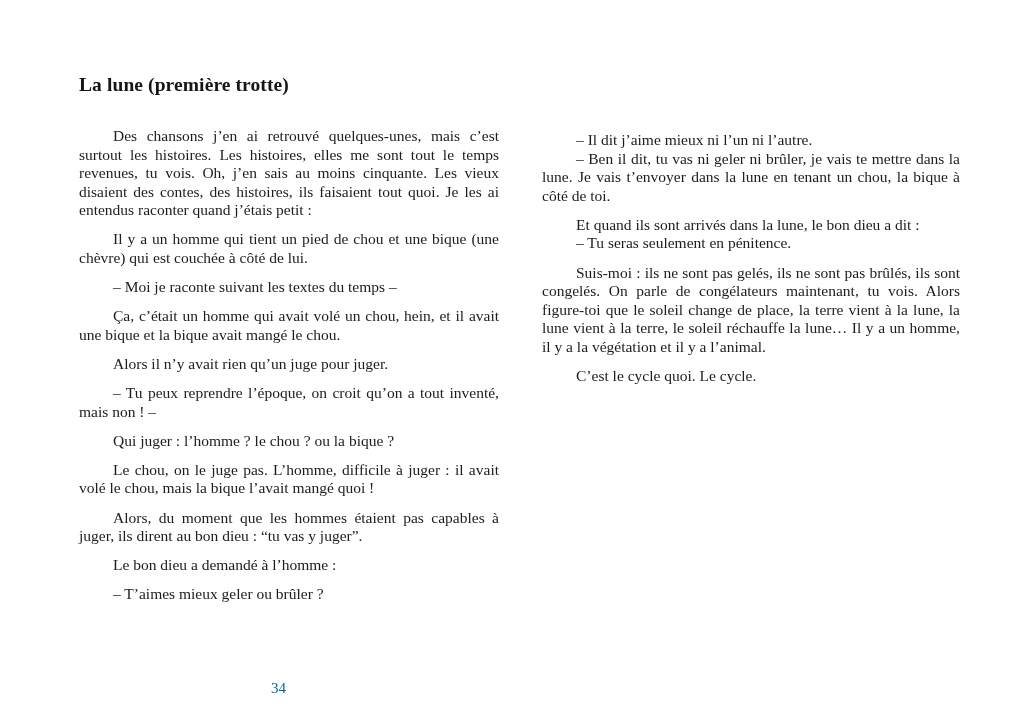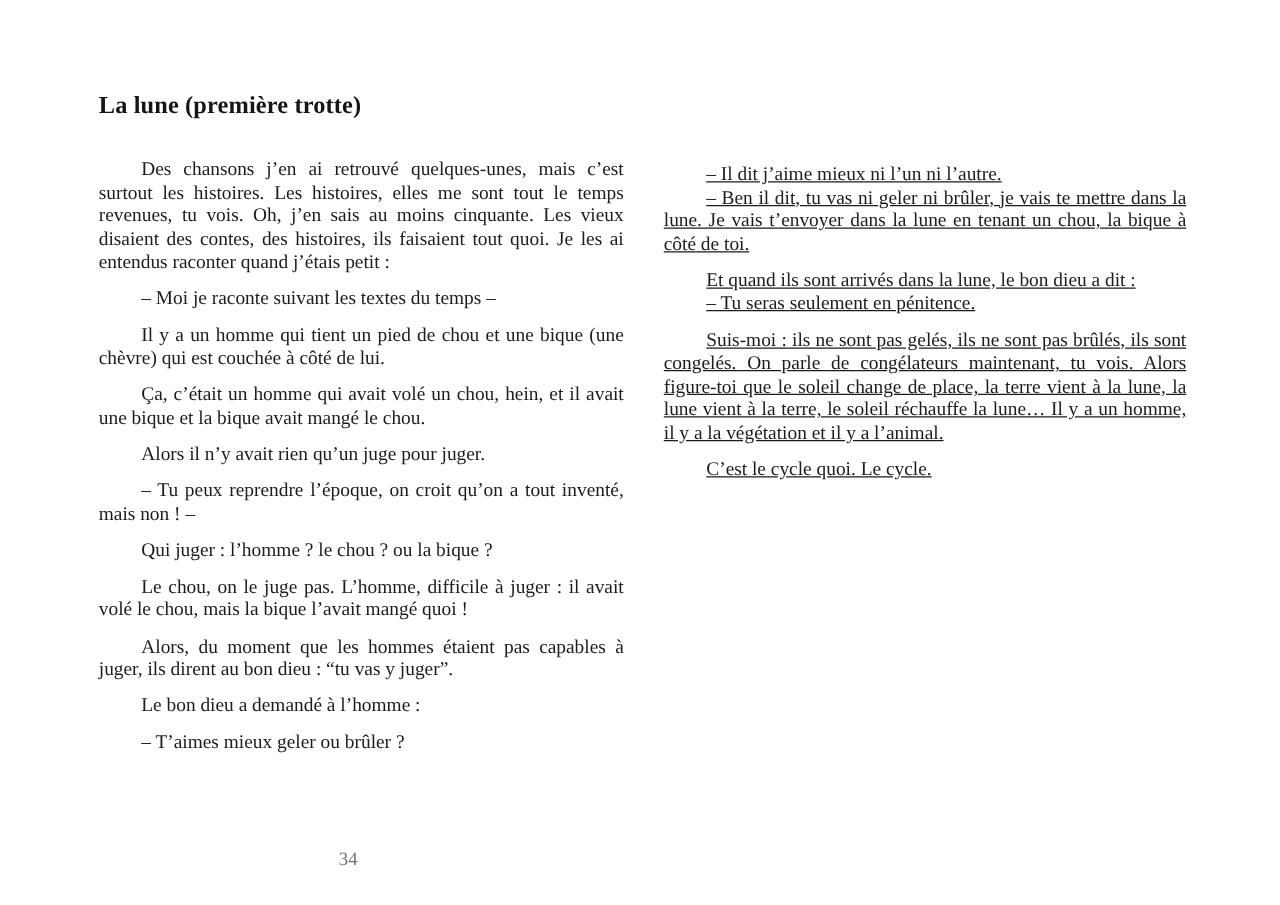--- a/index.html
+++ b/index.html
@@ -16,38 +16,38 @@
       position: absolute; left: 63px; top: 58px;
       font-size: 19.5px; font-weight: bold; letter-spacing: 0.1px;
       margin: 16px; color: #161616;
     }
     .col {
       position: absolute;
       font-size: 15.5px; line-height: 18.6px;
       text-align: justify;
     }
     .col-left { left: 79px; top: 127px; width: 420px; }
-    .col-right { left: 531px; top: 131px; width: 418px; text-decoration: underline; }
+    .col-right { left: 542px; top: 131px; width: 418px; }
     .col p { margin: 0 0 10.5px 0; text-indent: 34px; }
     .col p.tight { margin-bottom: 0; }
     .page-number {
       position: absolute; left: 271px; top: 680px;
-      font-size: 15px; color: #737373;
+      font-size: 15px; color: #0369a1;
     }
   </style>
 </head>
 <body>
 
 <div class="spread">
   <h1 class="title">La lune (première trotte)</h1>
 
   <div class="col col-left">
     <p>Des chansons j’en ai retrouvé quelques-unes, mais c’est surtout les histoires. Les histoires, elles me sont tout le temps revenues, tu vois. Oh, j’en sais au moins cinquante. Les vieux disaient des contes, des histoires, ils faisaient tout quoi. Je les ai entendus raconter quand j’étais petit :</p>
+    <p>Il y a un homme qui tient un pied de chou et une bique (une chèvre) qui est couchée à côté de lui.</p>
     <p>– Moi je raconte suivant les textes du temps –</p>
-    <p>Il y a un homme qui tient un pied de chou et une bique (une chèvre) qui est couchée à côté de lui.</p>
     <p>Ça, c’était un homme qui avait volé un chou, hein, et il avait une bique et la bique avait mangé le chou.</p>
     <p>Alors il n’y avait rien qu’un juge pour juger.</p>
     <p>– Tu peux reprendre l’époque, on croit qu’on a tout inventé, mais non ! –</p>
     <p>Qui juger : l’homme ? le chou ? ou la bique ?</p>
     <p>Le chou, on le juge pas. L’homme, difficile à juger : il avait volé le chou, mais la bique l’avait mangé quoi !</p>
     <p>Alors, du moment que les hommes étaient pas capables à juger, ils dirent au bon dieu : “tu vas y juger”.</p>
     <p>Le bon dieu a demandé à l’homme :</p>
     <p>– T’aimes mieux geler ou brûler ?</p>
   </div>
 

